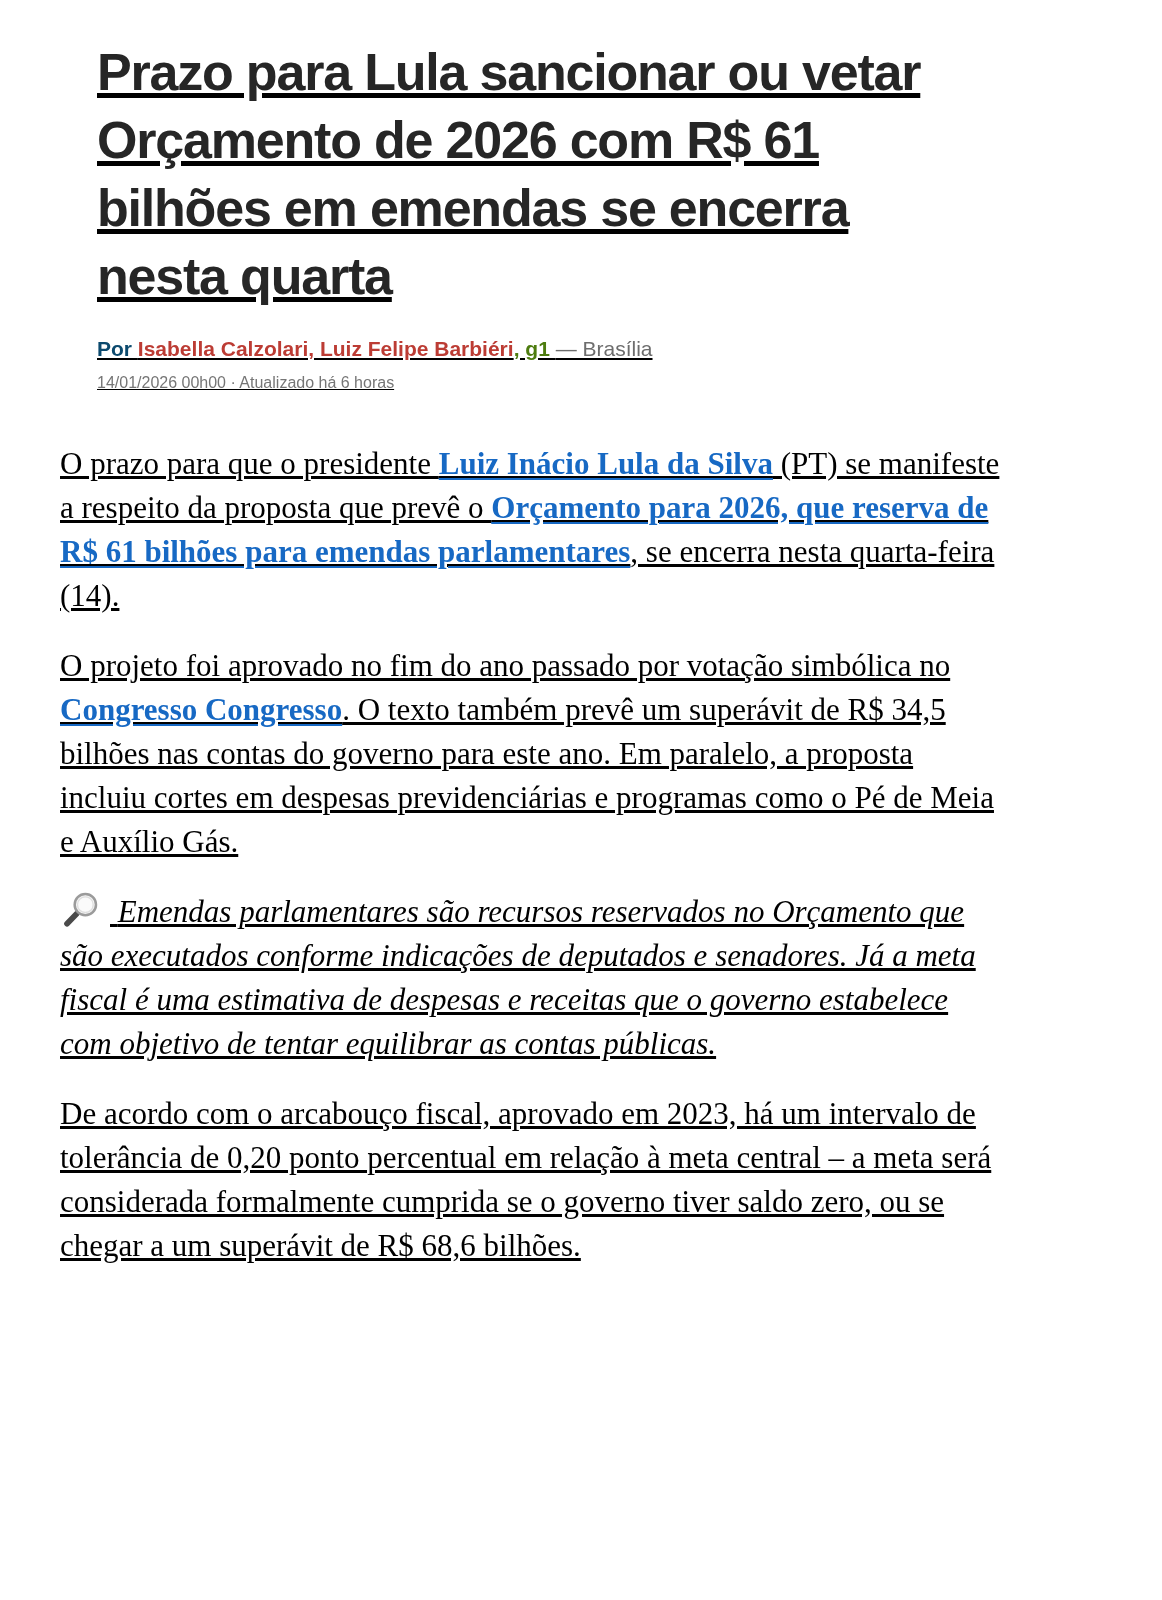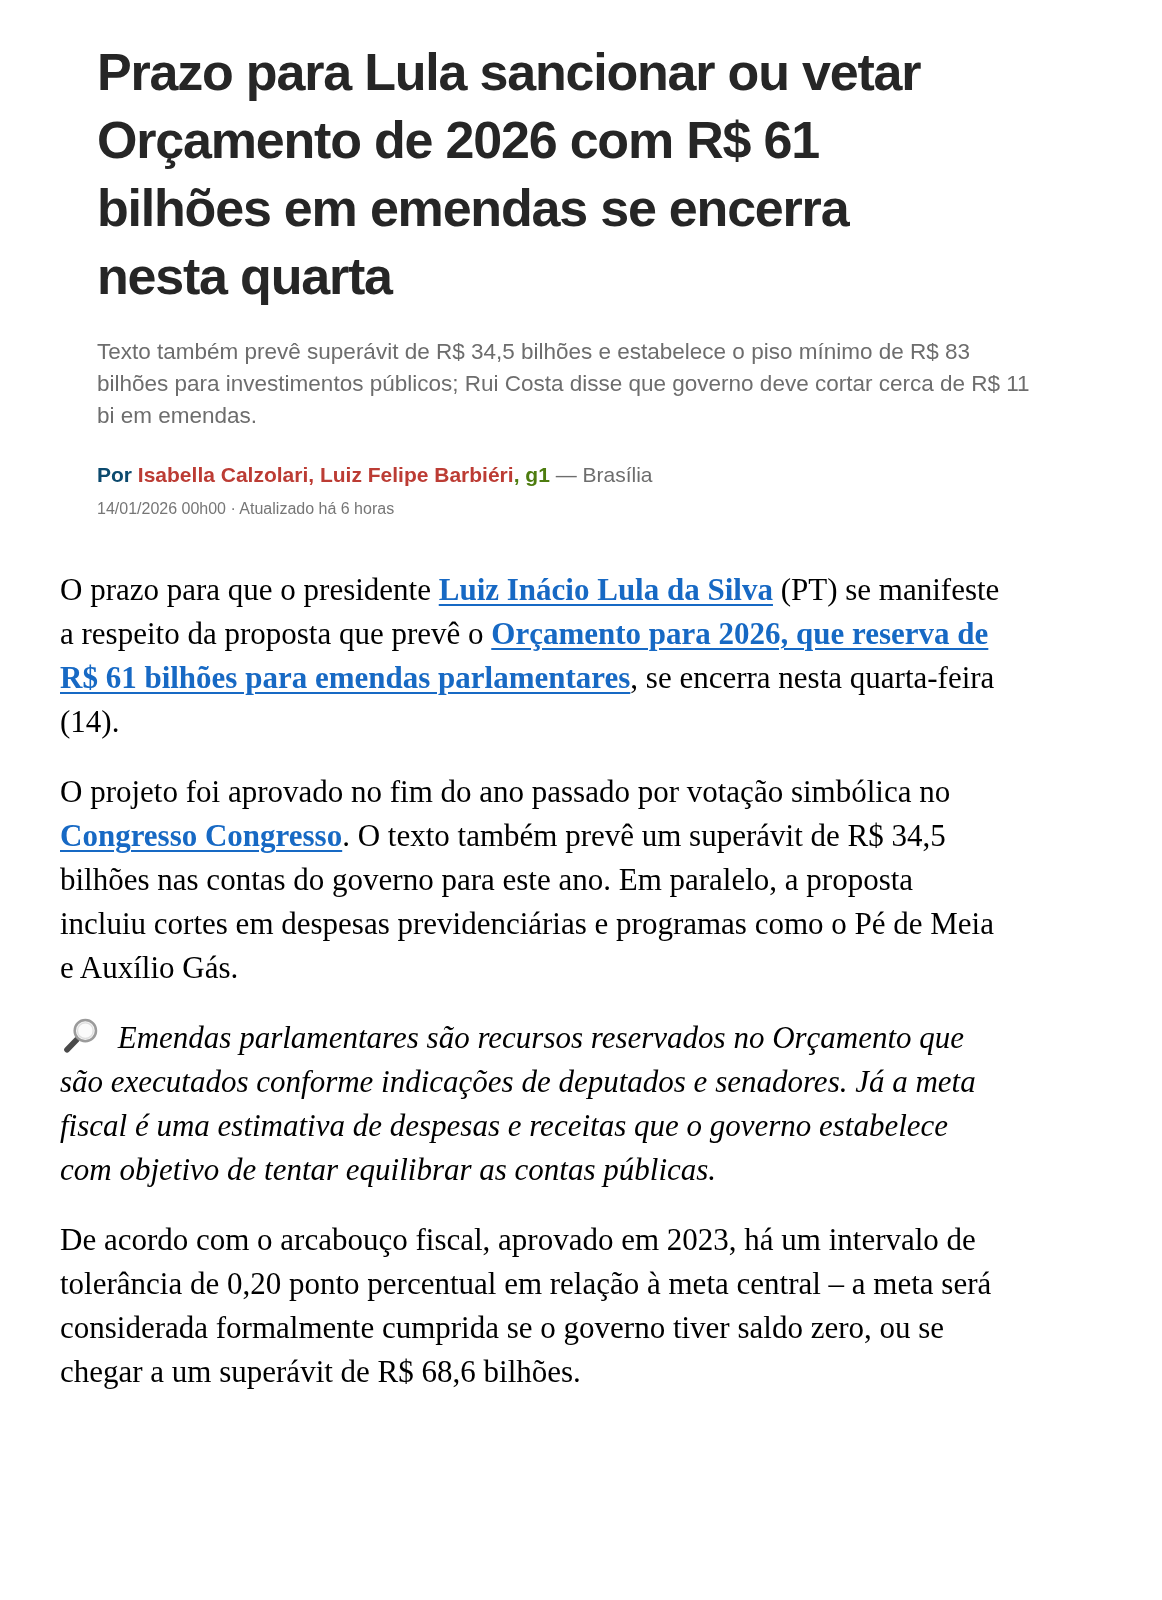--- a/index.html
+++ b/index.html
@@ -12,21 +12,21 @@
   }
   * { box-sizing: border-box; }
   html, body { margin: 0; padding: 0; }
   body {
     width: 1162px;
     height: 1600px;
     overflow: hidden;
     background: #ffffff;
     font-family: "Liberation Sans", sans-serif;
   }
-  .page { width: 1162px; height: 1298px; }
+  .page { width: 1162px; height: 1298px; text-decoration: underline; }
 
   .header-block {
     padding: 38px 95px 0 97px;
   }
   .headline {
     margin: 0 0 26px 0;
     max-width: 885px;
     font-family: "Liberation Sans", sans-serif;
     font-weight: 700;
     font-size: 52px;
@@ -92,21 +92,20 @@
     vertical-align: -8px;
   }
   .p-icon svg { display: block; }
 </style>
 </head>
 <body>
 
 <div class="page">
   <header class="header-block">
     <h1 class="headline">Prazo para Lula sancionar ou vetar Orçamento de 2026 com R$ 61 bilhões em emendas se encerra nesta quarta</h1>
-    <p class="subtitle">Texto também prevê superávit de R$ 34,5 bilhões e estabelece o piso mínimo de R$ 83 bilhões para investimentos públicos; Rui Costa disse que governo deve cortar cerca de R$ 11 bi em emendas.</p>
     <div class="byline"><span class="byline-prefix">Por </span><a class="byline-authors" href="#">Isabella Calzolari, Luiz Felipe Barbiéri</a><span class="byline-org">, g1 </span><span class="byline-location">— Brasília</span></div>
     <div class="dateline">14/01/2026 00h00 · Atualizado há 6 horas</div>
   </header>
 
   <section class="article-body">
       <p class="body-p"><span>O prazo para que o presidente </span><a class="body-link" href="#">Luiz Inácio Lula da Silva</a><span> (PT) se manifeste a respeito da proposta que prevê o </span><a class="body-link" href="#">Orçamento para 2026, que reserva de R$ 61 bilhões para emendas parlamentares</a><span>, se encerra nesta quarta-feira (14).</span></p>
       <p class="body-p"><span>O projeto foi aprovado no fim do ano passado por votação simbólica no </span><a class="body-link" href="#">Congresso Congresso</a><span>. O texto também prevê um superávit de R$ 34,5 bilhões nas contas do governo para este ano. Em paralelo, a proposta incluiu cortes em despesas previdenciárias e programas como o Pé de Meia e Auxílio Gás.</span></p>
       <p class="body-p italic">
   <span class="p-icon">
     <svg width="42" height="40" viewBox="0 0 24 24" xmlns="http://www.w3.org/2000/svg" aria-hidden="true">

